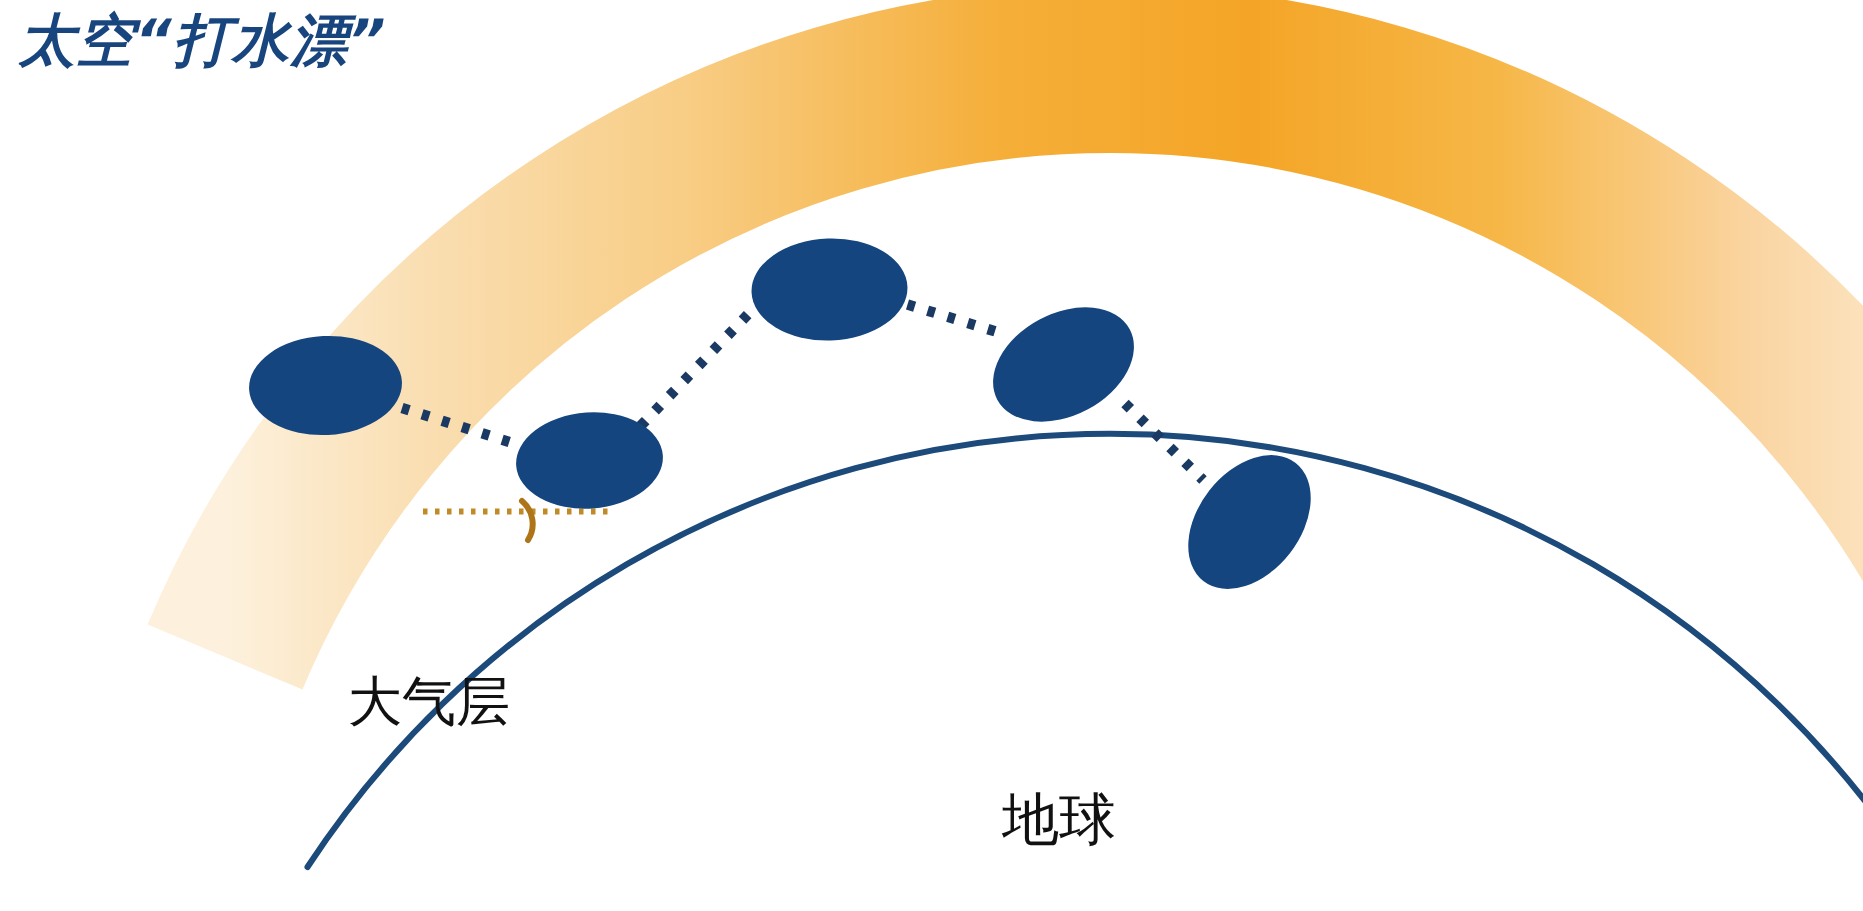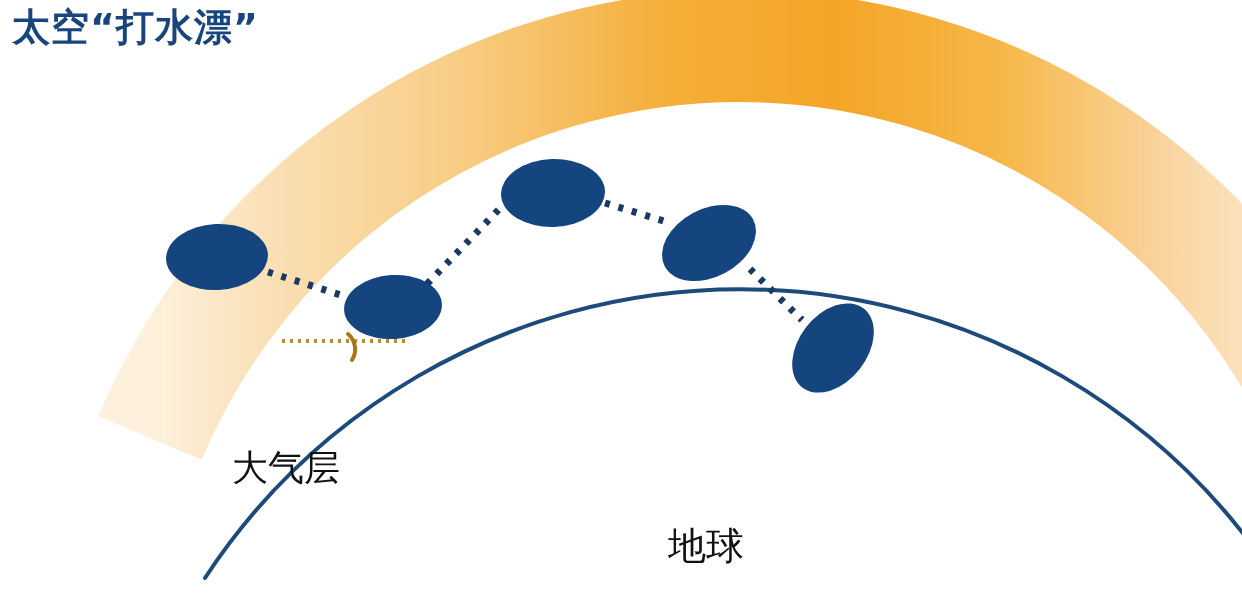--- a/index.html
+++ b/index.html
@@ -21,20 +21,21 @@
     position: absolute;
     left: 12px;
     top: 6px;
     font-family: "DejaVu Sans", "Liberation Sans", sans-serif;
     font-size: 38px;
     font-weight: bold;
     letter-spacing: 1px;
     color: #18457e;
     white-space: nowrap;
     line-height: 1.15;
+    font-style: italic;
   }
   #scene {
     position: absolute;
     left: 0;
     top: 0;
     width: 1242px;
     height: 607px;
   }
   .svg-label {
     font-family: "DejaVu Sans", "Liberation Sans", sans-serif;

